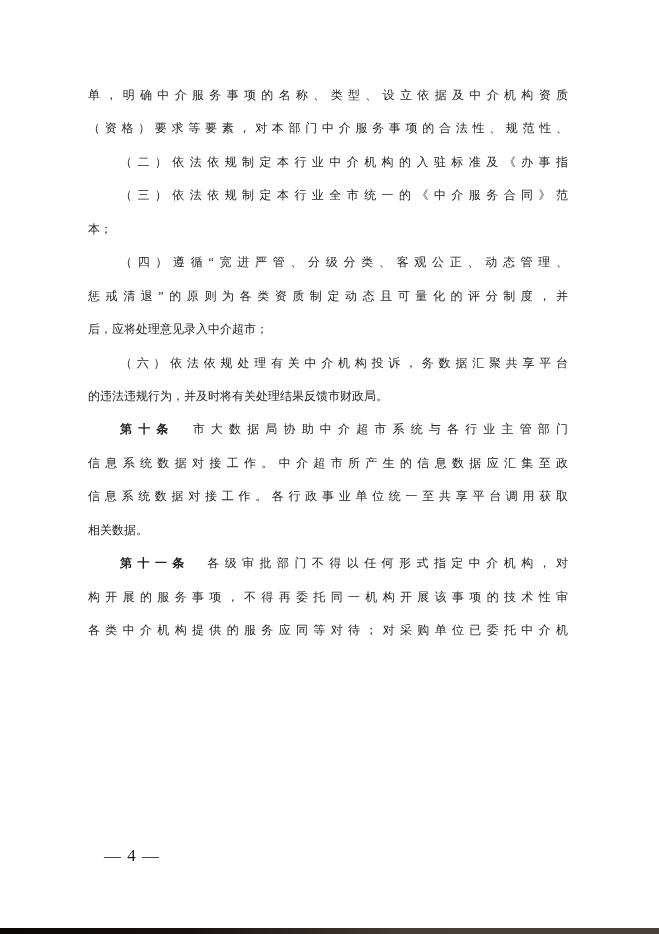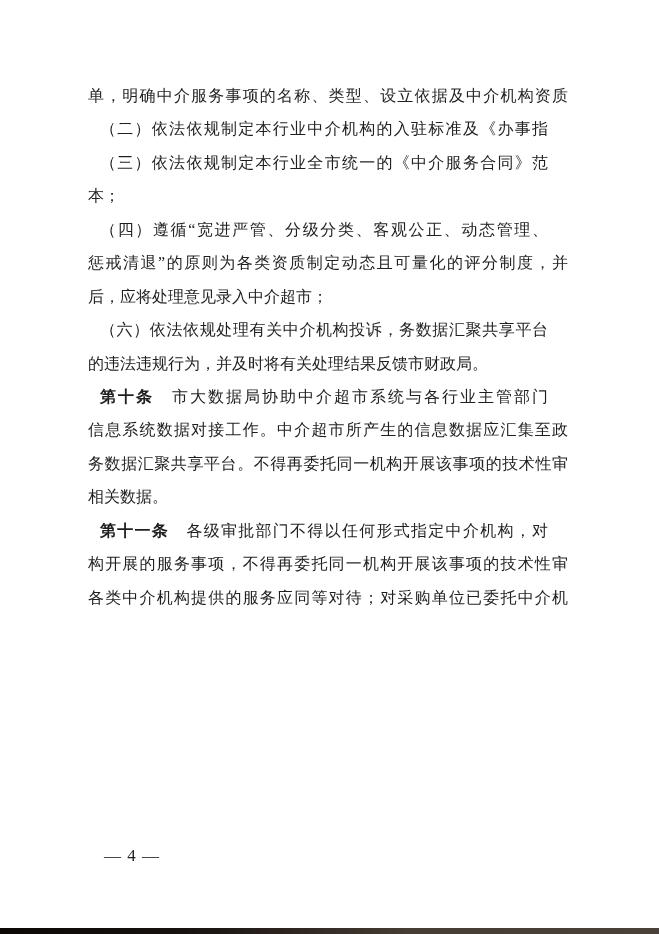--- a/index.html
+++ b/index.html
@@ -21,31 +21,31 @@
   .text-block {
     position: absolute;
     left: 88px;
     top: 79px;
     width: 480px;
   }
   .line {
     width: 480px;
     height: 33.45px;
     line-height: 33.45px;
-    font-size: 16px;
+    font-size: 12px;
     text-align: justify;
     text-justify: inter-character;
     white-space: pre-wrap;
     overflow: visible;
   }
   .line.fill {
     text-align-last: justify;
   }
   .line.indent {
-    margin-left: 12px;
+    margin-left: 32px;
     width: 448px;
   }
   .term {
     font-weight: 700;
   }
   .footer {
     position: absolute;
     left: 104px;
     top: 843px;
     font-size: 17px;
@@ -61,31 +61,32 @@
     height: 6px;
     background: linear-gradient(90deg, #0c0805 0%, #171210 28%, #2e2620 45%, #463d34 62%, #4a413a 100%);
   }
 </style>
 </head>
 <body>
 
 <div class="page">
   <main class="text-block">
       <div class="line fill"><span>单，明确中介服务事项的名称、类型、设立依据及中介机构资质</span></div>
+      <div class="line fill"><span>（资格）要求等要素，对本部门中介服务事项的合法性、规范性、</span></div>
       <div class="line indent fill"><span>（二）依法依规制定本行业中介机构的入驻标准及《办事指</span></div>
       <div class="line indent fill"><span>（三）依法依规制定本行业全市统一的《中介服务合同》范</span></div>
       <div class="line"><span>本；</span></div>
       <div class="line indent fill"><span>（四）遵循“宽进严管、分级分类、客观公正、动态管理、</span></div>
       <div class="line fill"><span>惩戒清退”的原则为各类资质制定动态且可量化的评分制度，并</span></div>
       <div class="line"><span>后，应将处理意见录入中介超市；</span></div>
       <div class="line indent fill"><span>（六）依法依规处理有关中介机构投诉，务数据汇聚共享平台</span></div>
       <div class="line"><span>的违法违规行为，并及时将有关处理结果反馈市财政局。</span></div>
       <div class="line indent fill"><span class="term">第十条</span><span>　市大数据局协助中介超市系统与各行业主管部门</span></div>
       <div class="line fill"><span>信息系统数据对接工作。中介超市所产生的信息数据应汇集至政</span></div>
-      <div class="line fill"><span>务数据汇聚共享平台。不得再委托同一机构开展该事项的技术性审</span></div>
+      <div class="line fill"><span>信息系统数据对接工作。各行政事业单位统一至共享平台调用获取</span></div>
       <div class="line"><span>相关数据。</span></div>
       <div class="line indent fill"><span class="term">第十一条</span><span>　各级审批部门不得以任何形式指定中介机构，对</span></div>
       <div class="line fill"><span>构开展的服务事项，不得再委托同一机构开展该事项的技术性审</span></div>
       <div class="line fill"><span>各类中介机构提供的服务应同等对待；对采购单位已委托中介机</span></div>
     </main>
 
   <div class="footer">— 4 —</div>
 
   <div class="bottom-edge"></div>
 </div>

